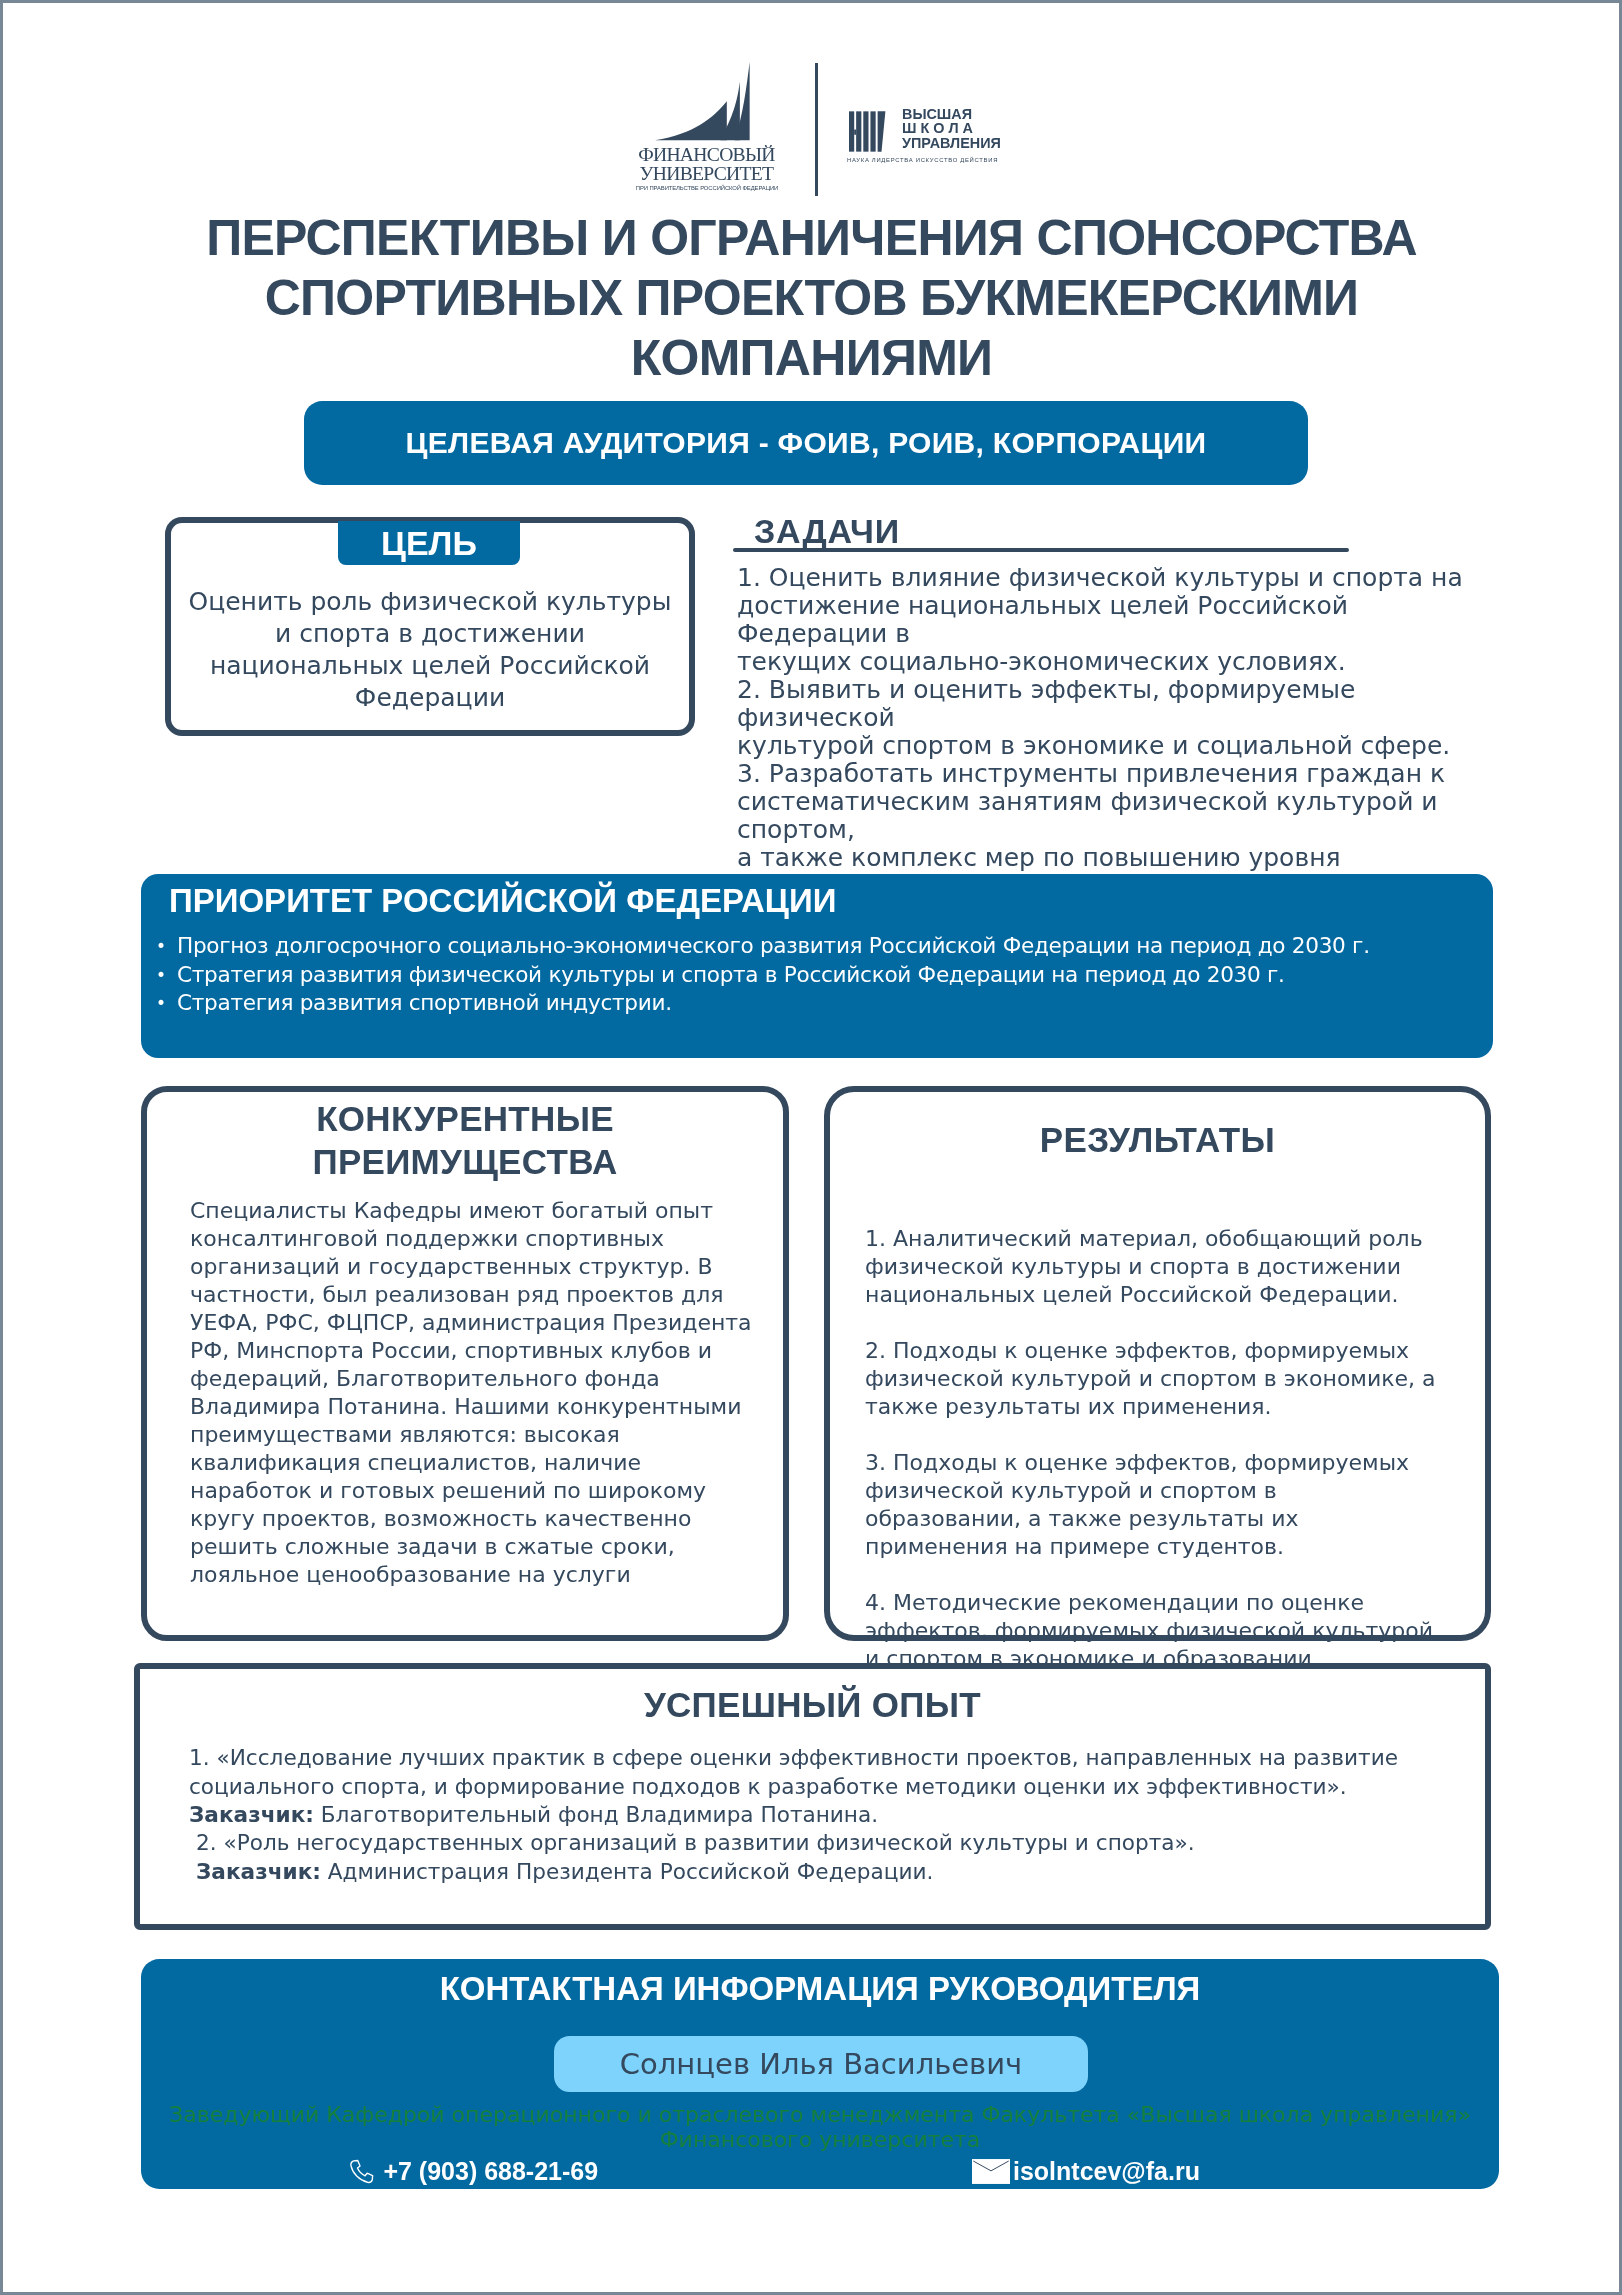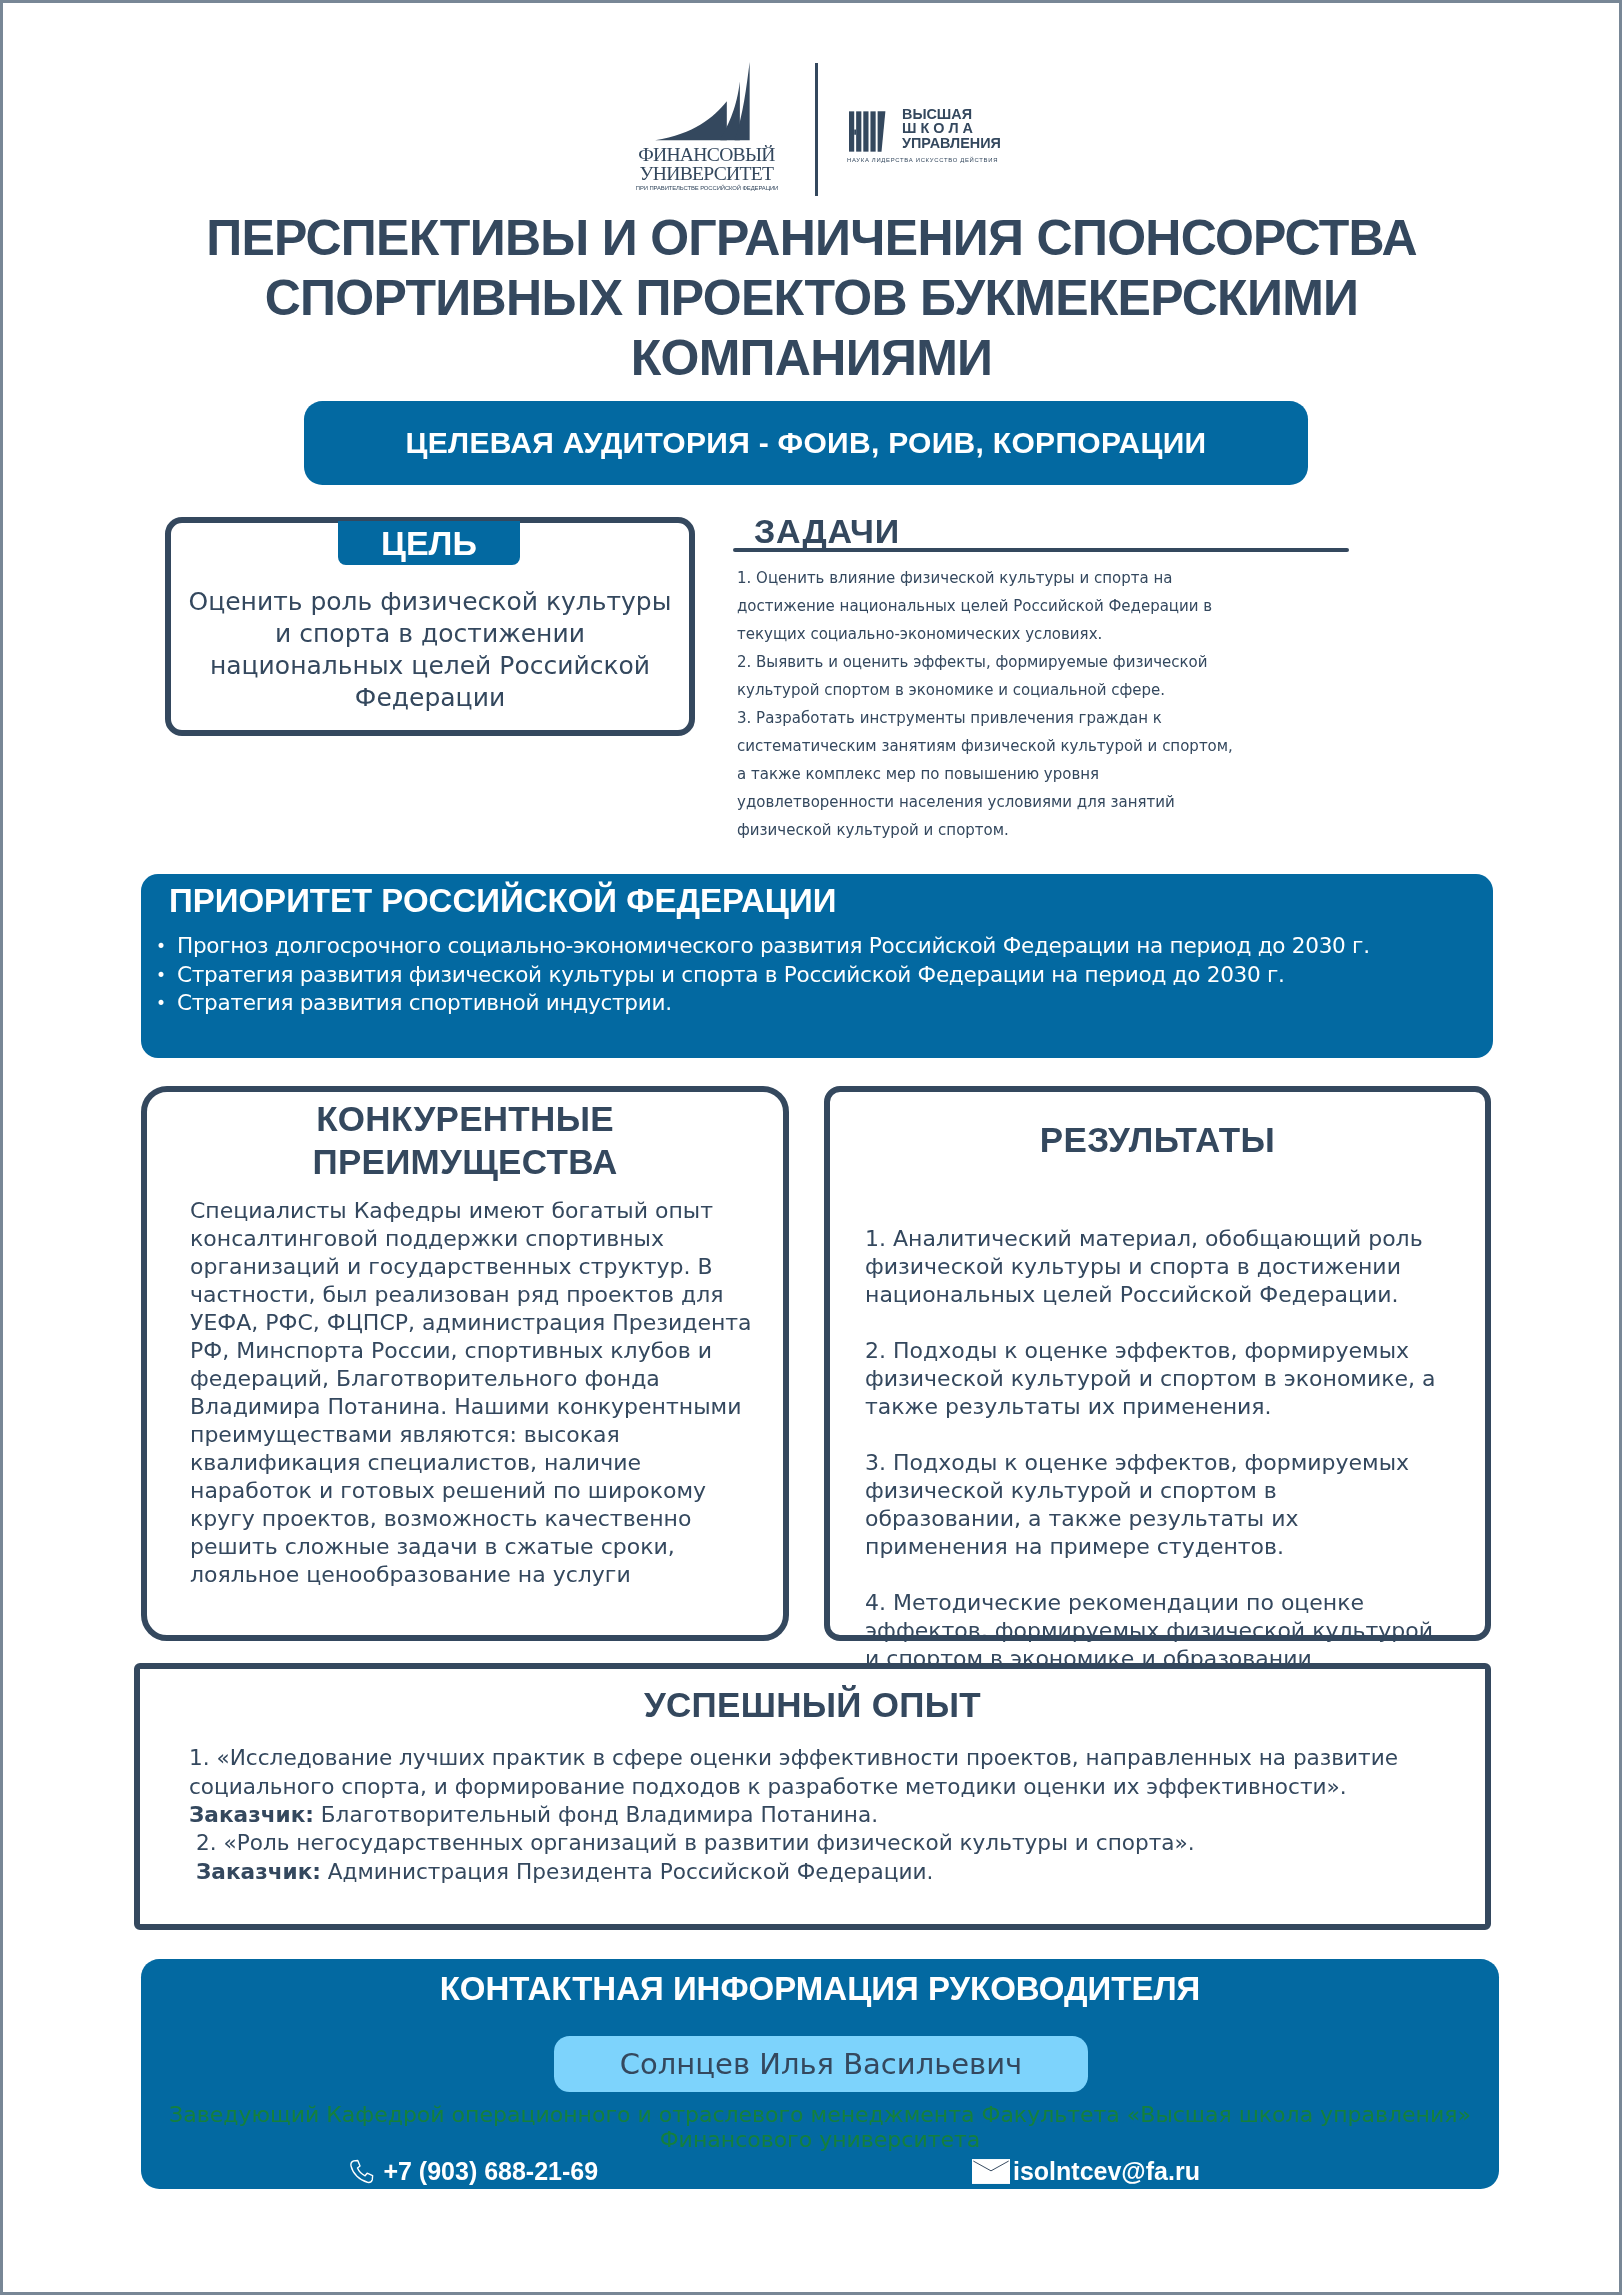--- a/index.html
+++ b/index.html
@@ -49,35 +49,35 @@
     }
     .goal-text {
       left: 178px; top: 586px; width: 504px; text-align: center;
       font-size: 25px; line-height: 32px; color: #34485e;
     }
 
     
     .tasks-title { left: 754px; top: 512px; font-family: "Liberation Sans", sans-serif;
       font-weight: bold; font-size: 34px; color: #34485e; letter-spacing: 0.7px; }
     .tasks-line { left: 733px; top: 548px; width: 616px; height: 3.9px; background: #34485e; border-radius: 2px; }
-    .tasks-text { left: 737px; top: 564px; width: 766px; font-size: 15px; line-height: 28px; color: #34485e; }
+    .tasks-text { left: 737px; top: 564px; width: 766px; font-size: 25px; line-height: 28px; color: #34485e; }
     .tasks-text div { white-space: pre-line; }
 
     
     .priority { left: 141px; top: 874px; width: 1352px; height: 184px; border-radius: 17px; }
     .priority-title { left: 169px; top: 882px; font-family: "Liberation Sans", sans-serif; font-weight: bold;
       font-size: 33px; color: #fff; }
     .priority-list { left: 156px; top: 932px; width: 1335px; margin: 0; padding: 0; list-style: none;
       font-size: 21.6px; line-height: 28.5px; color: #fff; }
     .priority-list li { position: relative; padding-left: 21px; white-space: nowrap; letter-spacing: -0.3px; }
     .priority-list li::before { content: "•"; position: absolute; left: 0; top: 0; font-size: 17px; }
 
     
     .comp { left: 141px; top: 1086px; width: 648px; height: 555px; border-radius: 26px; }
-    .results { left: 824px; top: 1086px; width: 667px; height: 555px; border-radius: 16px; }
+    .results { left: 824px; top: 1086px; width: 667px; height: 555px; border-radius: 30px; }
     .box-h { position: absolute; left: 0; width: 100%; text-align: center; font-family: "Liberation Sans", sans-serif;
       font-weight: bold; font-size: 35px; line-height: 43px; color: #34485e; letter-spacing: 0.3px; }
     .box-body { position: absolute; font-size: 22px; line-height: 28px; color: #34485e; }
     .comp .box-h { top: 5.2px; }
     .comp .box-body { left: 43px; top: 105px; width: 576px; }
     .results .box-h { top: 26px; }
     .results .box-body { left: 35px; top: 105px; width: 609px; white-space: pre-line; }
 
     
     .success { left: 134px; top: 1663px; width: 1357px; height: 267px; border-radius: 6px; }

